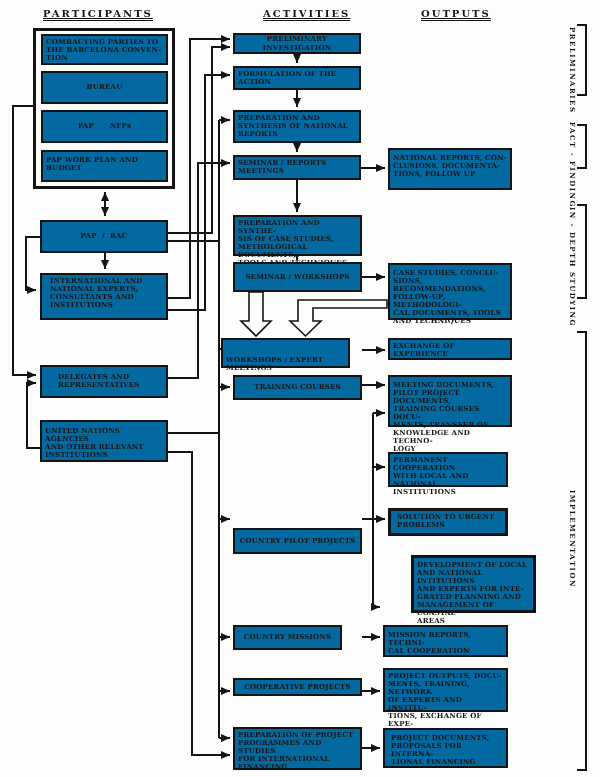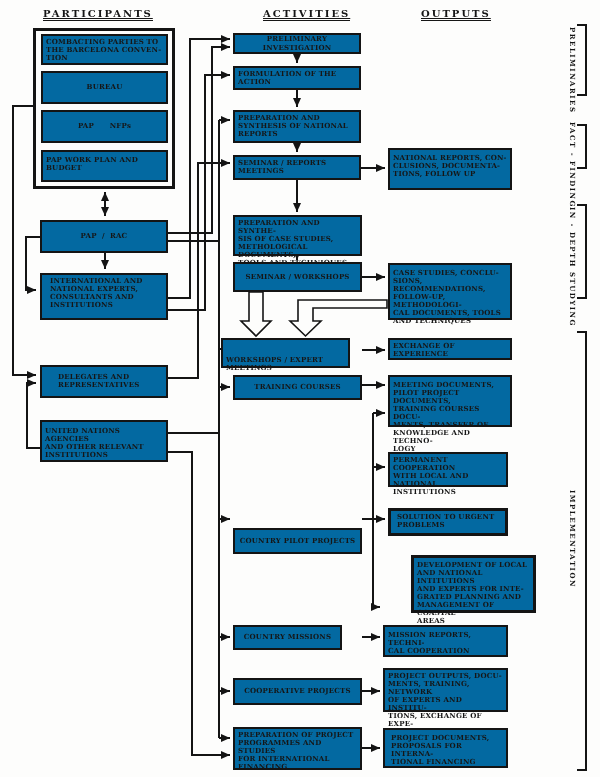--- a/index.html
+++ b/index.html
@@ -137,21 +137,21 @@
   <div class="box" style="left:233px;top:215px;width:129px;height:41px;">PREPARATION AND SYNTHE-
 SIS OF CASE STUDIES,
 METHOLOGICAL DOCUMENTS,
 TOOLS AND TECHNIQUES</div>
   <div class="box c" style="left:233px;top:262px;width:129px;height:30px;">SEMINAR / WORKSHOPS</div>
   <div class="box" style="left:221px;top:338px;width:129px;height:30px;padding-top:16px;">WORKSHOPS / EXPERT
 MEETINGS</div>
   <div class="box c" style="left:233px;top:375px;width:129px;height:25px;">TRAINING COURSES</div>
   <div class="box c" style="left:233px;top:528px;width:129px;height:26px;">COUNTRY PILOT PROJECTS</div>
   <div class="box c" style="left:233px;top:625px;width:109px;height:25px;">COUNTRY MISSIONS</div>
-  <div class="box c" style="left:233px;top:678px;width:129px;height:27px;">COOPERATIVE PROJECTS</div>
+  <div class="box c" style="left:233px;top:678px;width:129px;height:18px;">COOPERATIVE PROJECTS</div>
   <div class="box" style="left:233px;top:727px;width:129px;height:43px;">PREPARATION OF PROJECT
 PROGRAMMES AND STUDIES
 FOR INTERNATIONAL
 FINANCING</div>
 
   <div class="box" style="left:388px;top:148px;width:124px;height:42px;padding-top:4px;">NATIONAL REPORTS, CON-
 CLUSIONS, DOCUMENTA-
 TIONS, FOLLOW UP</div>
   <div class="box" style="left:388px;top:263px;width:124px;height:57px;padding-top:4px;">CASE STUDIES, CONCLU-
 SIONS, RECOMMENDATIONS,

